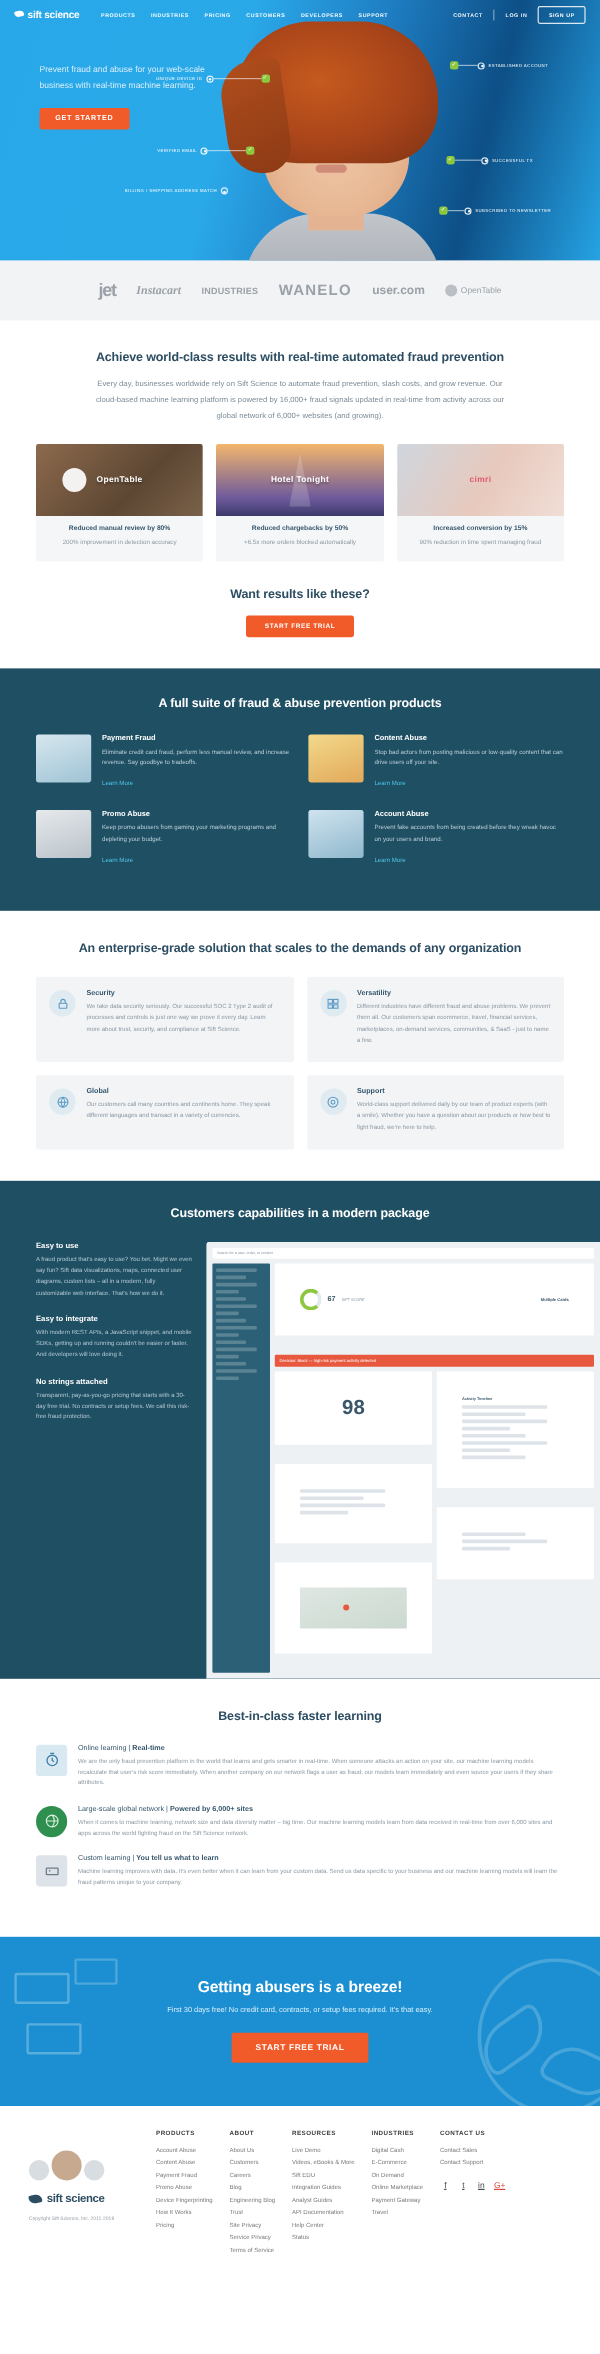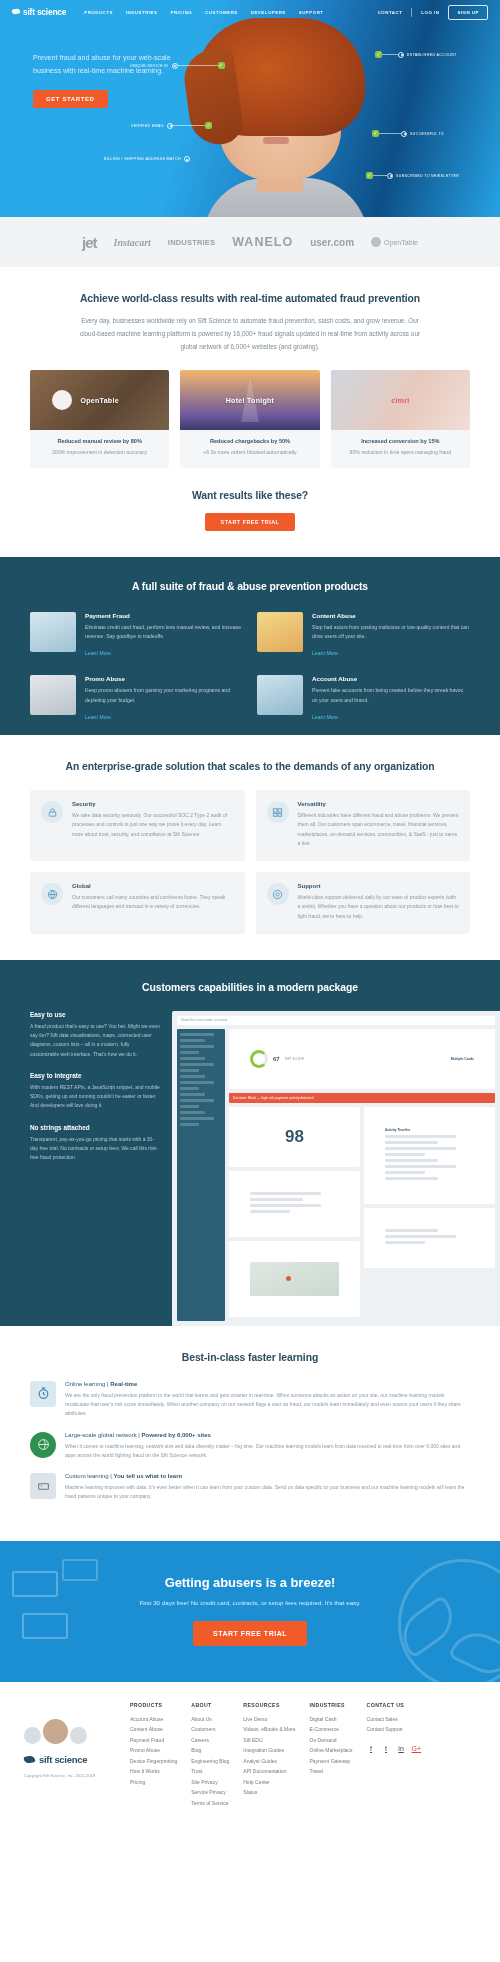--- a/index.html
+++ b/index.html
@@ -58,21 +58,21 @@
   .plate{width:20px;height:20px;border-radius:50%;background:rgba(255,255,255,.92);position:absolute;left:22px;top:20px;}
   .eiffel{position:absolute;left:50%;top:8px;transform:translateX(-50%);width:0;height:0;border-left:9px solid transparent;border-right:9px solid transparent;border-bottom:44px solid rgba(255,255,255,.18);}
   .cap{padding:8px 7px 10px;text-align:center;}
   .cap-t{color:#35566c;font-size:5.6px;font-weight:bold;}
   .cap-s{color:#8b99a4;font-size:5.2px;line-height:1.75;margin-top:4px;}
   .cta-wrap{text-align:center;margin-top:22px;}
   .cta-sub{margin-top:12px;}
   .btn-cta{font-size:5.4px;padding:6px 16px;letter-spacing:.5px;}
 
   
-  .dark{background:#1f4f63;padding:24px 30px 12px;}
+  .dark{background:#1f4f63;padding:24px 30px 36px;}
   .prodgrid{display:grid;grid-template-columns:1fr 1fr;gap:16px 14px;margin-top:20px;}
   .prod{display:flex;gap:9px;}
   .prod-ico{width:46px;height:40px;flex:0 0 46px;border-radius:2px;display:flex;align-items:center;justify-content:center;}
   .ico-pay{background:linear-gradient(160deg,#d7e7ef,#9fc3d4);}
   .ico-content{background:linear-gradient(160deg,#f3d98b,#e2a95a);}
   .ico-promo{background:linear-gradient(160deg,#e6e9ec,#b9c2c9);}
   .ico-account{background:linear-gradient(160deg,#cfe3ee,#8fb8cd);}
   .prod-t{color:#fff;font-size:6.2px;font-weight:bold;}
   .prod-d{color:#b9cdd7;font-size:5.1px;line-height:1.85;margin-top:4px;}
   .learn{color:#4fc3e8;font-size:5.1px;margin-top:4px;display:inline-block;text-decoration:none;}
@@ -92,21 +92,21 @@
   .dl-t{color:#fff;font-size:6.4px;font-weight:bold;margin-top:13px;}
   .dl-t:first-child{margin-top:0;}
   .dl-d{color:#b2c8d3;font-size:5px;line-height:1.85;margin-top:4px;}
   .shot{flex:1;background:#eef1f4;border-radius:2px 0 0 0;padding:5px;overflow:hidden;}
   .shot-top{height:9px;background:#fff;border-radius:1px;display:flex;align-items:center;gap:3px;padding:0 4px;font-size:3px;color:#8796a2;}
   .shot-row{display:flex;gap:4px;margin-top:4px;}
   .shot-side{width:48px;background:#2c6076;border-radius:1px;padding:4px 3px;}
   .ss-line{height:3px;background:rgba(255,255,255,.22);border-radius:1px;margin-bottom:3px;}
   .ss-line.w60{width:60%;}.ss-line.w80{width:80%;}.ss-line.w45{width:45%;}
   .shot-main{flex:1;}
-  .sm-card{background:#fff;border-radius:1px;padding:21px;margin-bottom:4px;}
+  .sm-card{background:#fff;border-radius:1px;padding:21px;margin-bottom:16px;}
   .big-num{font-size:17px;font-weight:bold;color:#39566a;line-height:1;}
   .sm-red{background:#e8583f;color:#fff;font-size:3.4px;padding:3px 4px;border-radius:1px;margin-bottom:4px;}
   .sm-grid{display:flex;gap:4px;}
   .map{height:34px;background:linear-gradient(160deg,#dfe7e2,#cbd9d0);border-radius:1px;position:relative;}
   .map:after{content:"";position:absolute;left:40%;top:40%;width:5px;height:5px;border-radius:50%;background:#e8583f;}
   .gauge{width:18px;height:18px;border-radius:50%;border:3px solid #8dc63f;border-right-color:#e3e8ec;}
 
   
   .ml-body{display:flex;gap:14px;margin-top:18px;align-items:flex-start;}
   .ml-cube{width:160px;flex:0 0 160px;height:150px;position:relative;}

